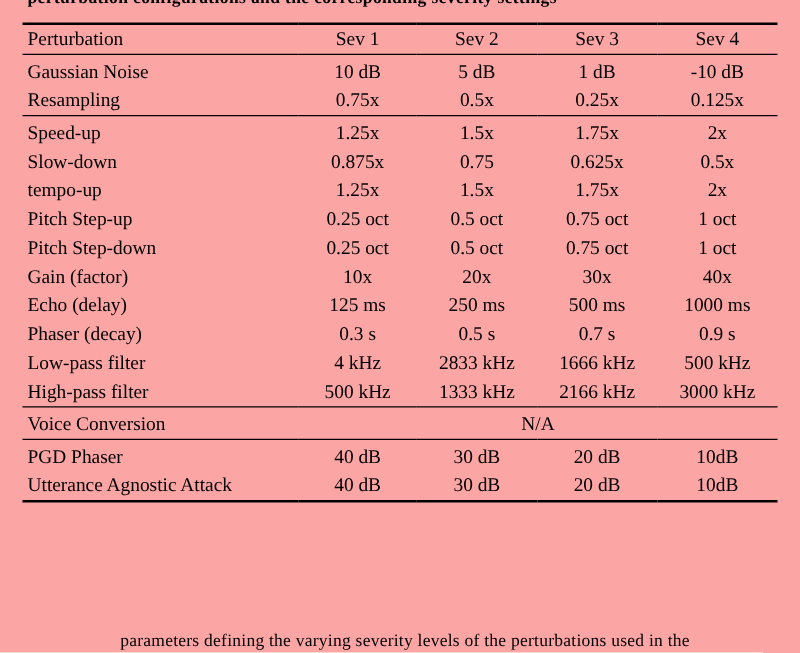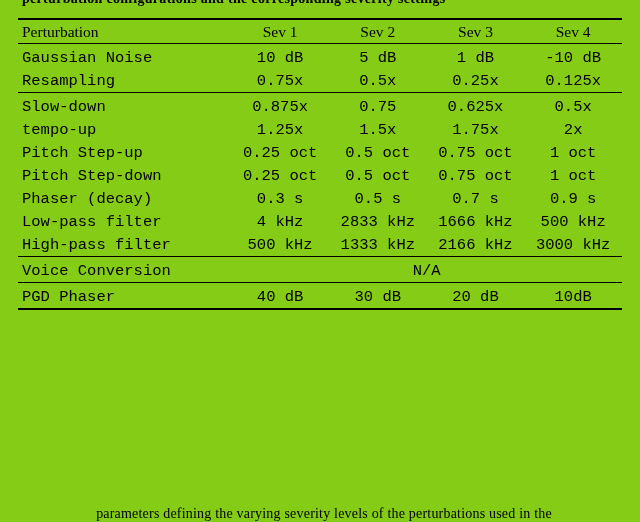--- a/index.html
+++ b/index.html
@@ -1,19 +1,19 @@
 <!DOCTYPE html>
 <html><head>
 <meta charset="utf-8">
 <style>
   html,body{margin:0;padding:0;background:#ffffff;}
   .page{
     position:relative;
     width:640px;height:522px;
-    background:#84cc16;
+    background:#fca5a5;
     font-family:"Liberation Serif","DejaVu Serif",serif;
     color:#000;
     overflow:hidden;
     box-sizing:border-box;
   }
   
   .crop-top{
     position:absolute;top:0;left:22px;right:14px;height:7px;
     overflow:hidden;font-size:14px;font-weight:bold;letter-spacing:.3px;
   }
@@ -26,21 +26,21 @@
 
   table.paper-table{
     position:absolute;top:18px;left:18px;
     width:604px;
     border-collapse:collapse;
     font-size:15.5px;
     border-top:2px solid #000;
     border-bottom:2px solid #000;
   }
   table.paper-table thead{border-bottom:1.2px solid #000;}
-  table.paper-table tbody{border-top:1.2px solid #000;font-family:Liberation Mono, monospace;}
+  table.paper-table tbody{border-top:1.2px solid #000;}
   table.paper-table th, table.paper-table td{
     padding:2.5px 4px;
     font-weight:normal;
     white-space:nowrap;
   }
   th.label-col, td.label-col{
     text-align:left;
     width:225px;
     padding-left:14px;
   }
@@ -82,20 +82,27 @@
         <tr>
           <td class="label-col">Resampling</td>
           <td class="val-col">0.75x</td>
           <td class="val-col">0.5x</td>
           <td class="val-col">0.25x</td>
           <td class="val-col">0.125x</td>
         </tr>
       </tbody>
       <tbody>
         <tr>
+          <td class="label-col">Speed-up</td>
+          <td class="val-col">1.25x</td>
+          <td class="val-col">1.5x</td>
+          <td class="val-col">1.75x</td>
+          <td class="val-col">2x</td>
+        </tr>
+        <tr>
           <td class="label-col">Slow-down</td>
           <td class="val-col">0.875x</td>
           <td class="val-col">0.75</td>
           <td class="val-col">0.625x</td>
           <td class="val-col">0.5x</td>
         </tr>
         <tr>
           <td class="label-col">tempo-up</td>
           <td class="val-col">1.25x</td>
           <td class="val-col">1.5x</td>
@@ -108,20 +115,34 @@
           <td class="val-col">0.5 oct</td>
           <td class="val-col">0.75 oct</td>
           <td class="val-col">1 oct</td>
         </tr>
         <tr>
           <td class="label-col">Pitch Step-down</td>
           <td class="val-col">0.25 oct</td>
           <td class="val-col">0.5 oct</td>
           <td class="val-col">0.75 oct</td>
           <td class="val-col">1 oct</td>
+        </tr>
+        <tr>
+          <td class="label-col">Gain (factor)</td>
+          <td class="val-col">10x</td>
+          <td class="val-col">20x</td>
+          <td class="val-col">30x</td>
+          <td class="val-col">40x</td>
+        </tr>
+        <tr>
+          <td class="label-col">Echo (delay)</td>
+          <td class="val-col">125 ms</td>
+          <td class="val-col">250 ms</td>
+          <td class="val-col">500 ms</td>
+          <td class="val-col">1000 ms</td>
         </tr>
         <tr>
           <td class="label-col">Phaser (decay)</td>
           <td class="val-col">0.3 s</td>
           <td class="val-col">0.5 s</td>
           <td class="val-col">0.7 s</td>
           <td class="val-col">0.9 s</td>
         </tr>
         <tr>
           <td class="label-col">Low-pass filter</td>
@@ -145,20 +166,27 @@
         </tr>
       </tbody>
       <tbody>
         <tr>
           <td class="label-col">PGD Phaser</td>
           <td class="val-col">40 dB</td>
           <td class="val-col">30 dB</td>
           <td class="val-col">20 dB</td>
           <td class="val-col">10dB</td>
         </tr>
+        <tr>
+          <td class="label-col">Utterance Agnostic Attack</td>
+          <td class="val-col">40 dB</td>
+          <td class="val-col">30 dB</td>
+          <td class="val-col">20 dB</td>
+          <td class="val-col">10dB</td>
+        </tr>
       </tbody>
     </table>
 
   <div class="crop-bottom">
     <span>parameters defining the varying severity levels of the perturbations used in the</span>
   </div>
 
 </div>
 
 </body></html>

